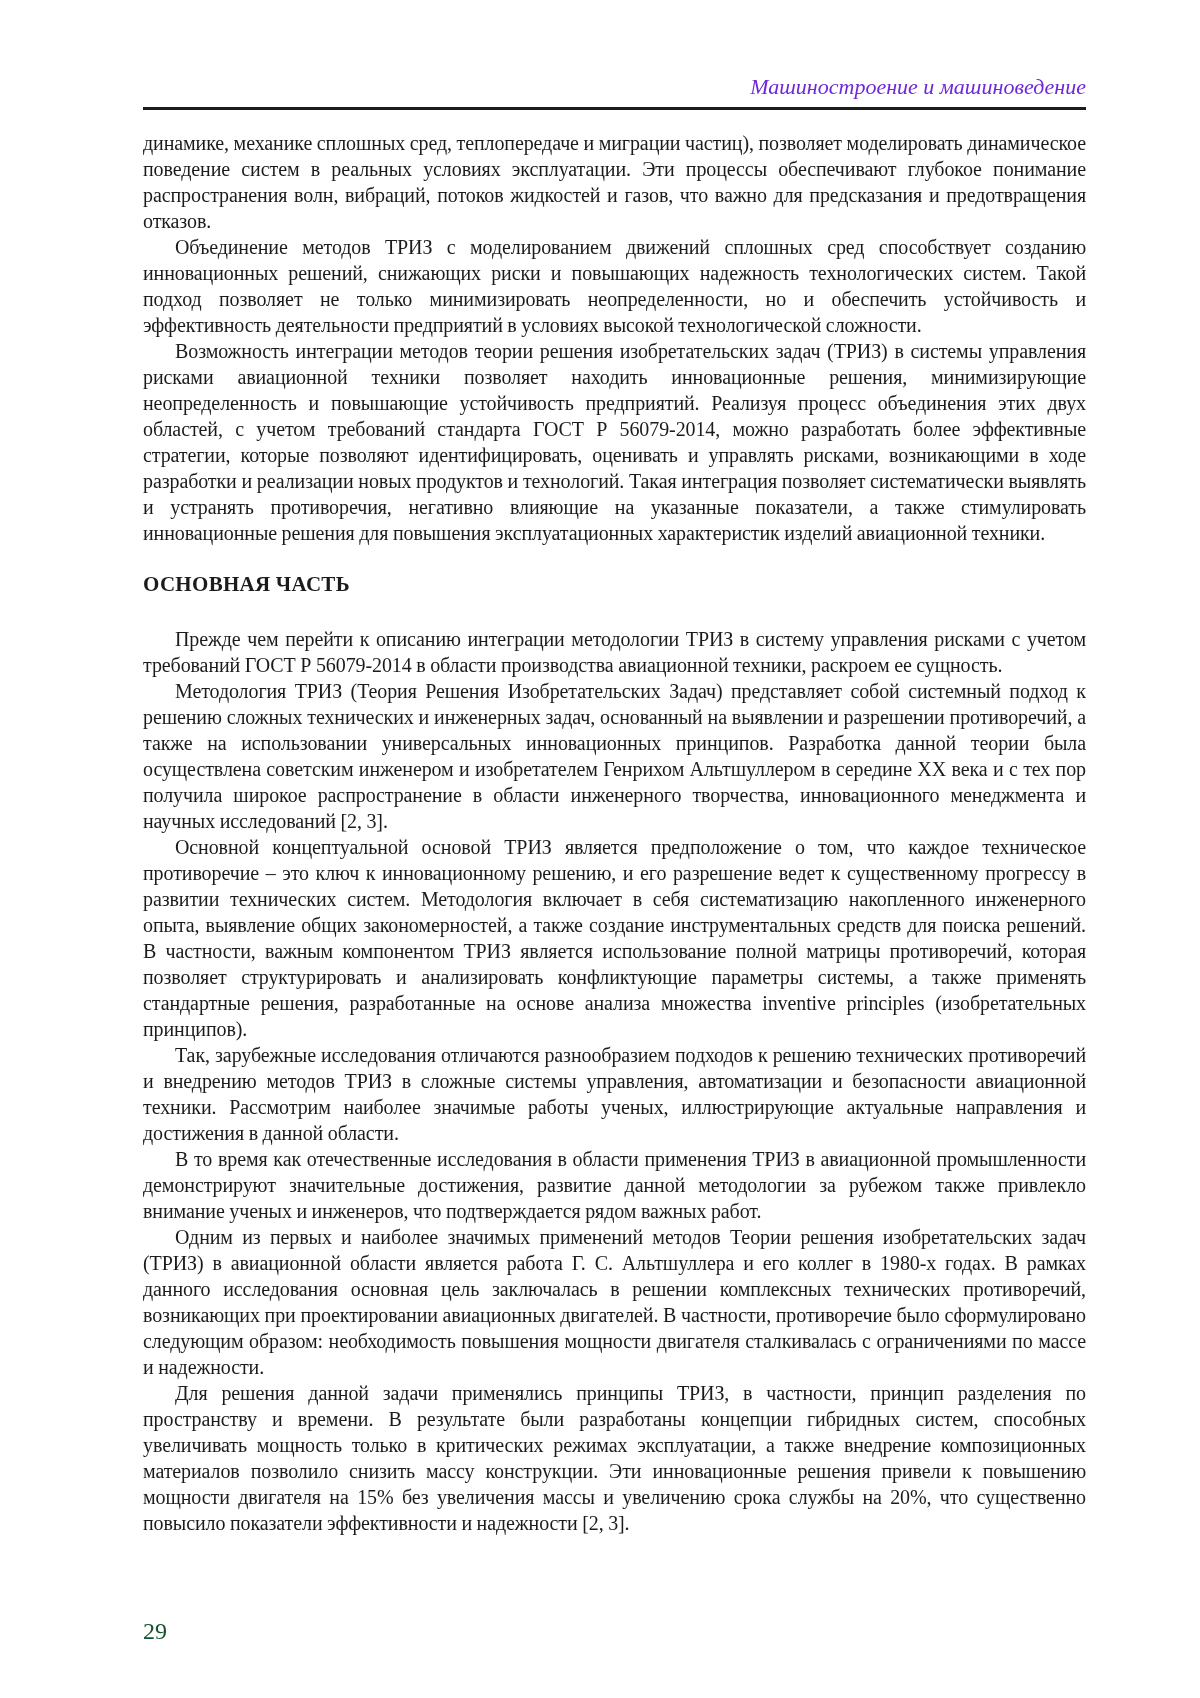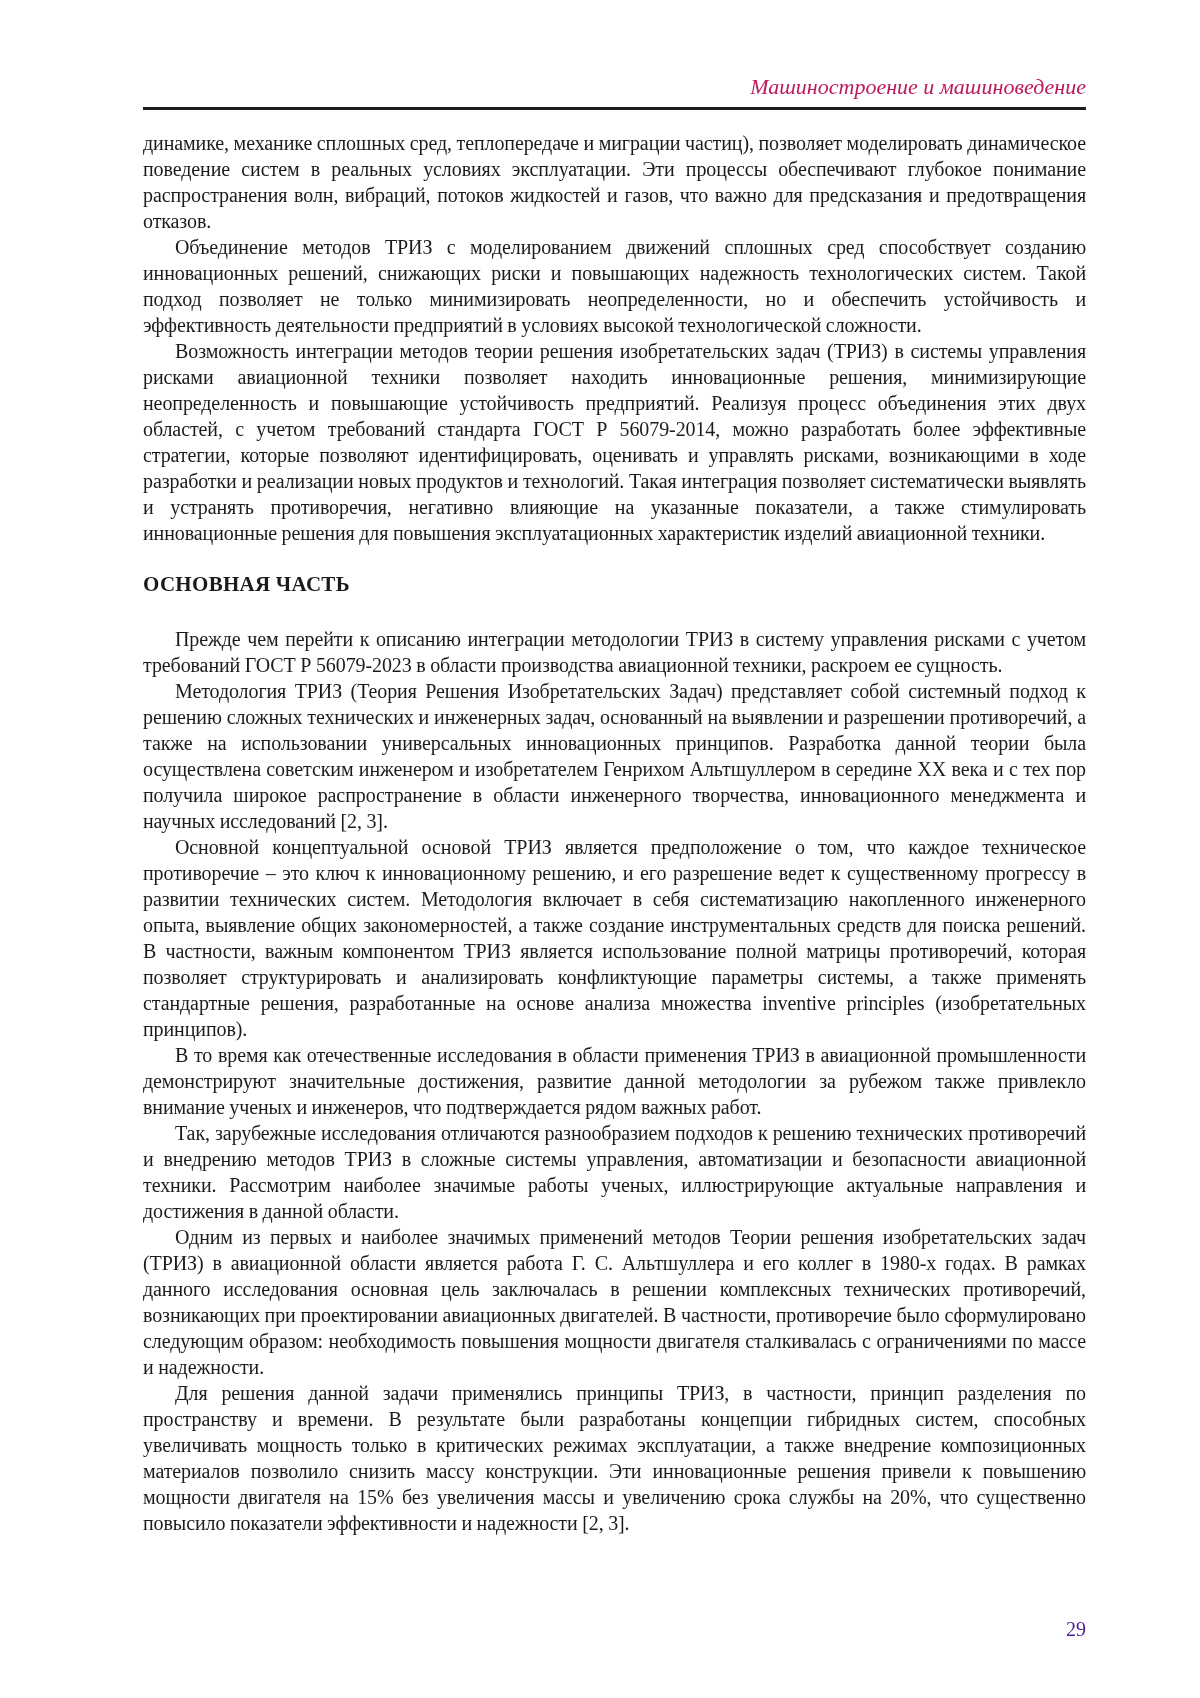--- a/index.html
+++ b/index.html
@@ -27,21 +27,21 @@
     top: 0;
     width: 943px;
     height: 1698px;
   }
   .running-header {
     padding-top: 74px;
     text-align: right;
     font-style: italic;
     font-size: 22px;
     line-height: 26px;
-    color: #be185d;
+    color: #6d28d9;
   }
   .header-rule {
     height: 0;
     border-top: 3px solid #1d1d1d;
     margin-top: 7px;
   }
   .body-text {
     margin-top: 20px;
     font-size: 20px;
     line-height: 26px;
@@ -66,46 +66,46 @@
     text-align: left;
     text-indent: 0;
     letter-spacing: 0.3px;
     margin: 25px 0 29px 0;
   }
   .page-number {
     position: absolute;
     top: 1618px;
     left: 0;
     width: 100%;
-    text-align: right;
-    font-size: 20px;
-    color: #4c1d95;
+    text-align: left;
+    font-size: 24px;
+    color: #14532d;
   }
 </style>
 </head>
 <body>
 
 <div class="page">
   <div class="margin-area">
 
     <div class="running-header">Машиностроение и машиноведение</div>
 
     <div class="header-rule"></div>
 
     <div class="body-text">
       <p class="para no-indent">динамике, механике сплошных сред, теплопередаче и миграции частиц), позволяет моделировать динамическое поведение систем в реальных условиях эксплуатации. Эти процессы обеспечивают глубокое понимание распространения волн, вибраций, потоков жидкостей и газов, что важно для предсказания и предотвращения отказов.</p>
       <p class="para">Объединение методов ТРИЗ с моделированием движений сплошных сред способствует созданию инновационных решений, снижающих риски и повышающих надежность технологических систем. Такой подход позволяет не только минимизировать неопределенности, но и обеспечить устойчивость и эффективность деятельности предприятий в условиях высокой технологической сложности.</p>
       <p class="para">Возможность интеграции методов теории решения изобретательских задач (ТРИЗ) в системы управления рисками авиационной техники позволяет находить инновационные решения, минимизирующие неопределенность и повышающие устойчивость предприятий. Реализуя процесс объединения этих двух областей, с учетом требований стандарта ГОСТ Р 56079-2014, можно разработать более эффективные стратегии, которые позволяют идентифицировать, оценивать и управлять рисками, возникающими в ходе разработки и реализации новых продуктов и технологий. Такая интеграция позволяет систематически выявлять и устранять противоречия, негативно влияющие на указанные показатели, а также стимулировать инновационные решения для повышения эксплуатационных характеристик изделий авиационной техники.</p>
 
       <h2 class="section-heading">ОСНОВНАЯ ЧАСТЬ</h2>
 
-      <p class="para">Прежде чем перейти к описанию интеграции методологии ТРИЗ в систему управления рисками с учетом требований ГОСТ Р 56079-2023 в области производства авиационной техники, раскроем ее сущность.</p>
+      <p class="para">Прежде чем перейти к описанию интеграции методологии ТРИЗ в систему управления рисками с учетом требований ГОСТ Р 56079-2014 в области производства авиационной техники, раскроем ее сущность.</p>
       <p class="para">Методология ТРИЗ (Теория Решения Изобретательских Задач) представляет собой системный подход к решению сложных технических и инженерных задач, основанный на выявлении и разрешении противоречий, а также на использовании универсальных инновационных принципов. Разработка данной теории была осуществлена советским инженером и изобретателем Генрихом Альтшуллером в середине XX века и с тех пор получила широкое распространение в области инженерного творчества, инновационного менеджмента и научных исследований [2, 3].</p>
       <p class="para">Основной концептуальной основой ТРИЗ является предположение о том, что каждое техническое противоречие – это ключ к инновационному решению, и его разрешение ведет к существенному прогрессу в развитии технических систем. Методология включает в себя систематизацию накопленного инженерного опыта, выявление общих закономерностей, а также создание инструментальных средств для поиска решений. В частности, важным компонентом ТРИЗ является использование полной матрицы противоречий, которая позволяет структурировать и анализировать конфликтующие параметры системы, а также применять стандартные решения, разработанные на основе анализа множества inventive principles (изобретательных принципов).</p>
+      <p class="para">Так, зарубежные исследования отличаются разнообразием подходов к решению технических противоречий и внедрению методов ТРИЗ в сложные системы управления, автоматизации и безопасности авиационной техники. Рассмотрим наиболее значимые работы ученых, иллюстрирующие актуальные направления и достижения в данной области.</p>
       <p class="para">В то время как отечественные исследования в области применения ТРИЗ в авиационной промышленности демонстрируют значительные достижения, развитие данной методологии за рубежом также привлекло внимание ученых и инженеров, что подтверждается рядом важных работ.</p>
-      <p class="para">Так, зарубежные исследования отличаются разнообразием подходов к решению технических противоречий и внедрению методов ТРИЗ в сложные системы управления, автоматизации и безопасности авиационной техники. Рассмотрим наиболее значимые работы ученых, иллюстрирующие актуальные направления и достижения в данной области.</p>
       <p class="para">Одним из первых и наиболее значимых применений методов Теории решения изобретательских задач (ТРИЗ) в авиационной области является работа Г. С. Альтшуллера и его коллег в 1980-х годах. В рамках данного исследования основная цель заключалась в решении комплексных технических противоречий, возникающих при проектировании авиационных двигателей. В частности, противоречие было сформулировано следующим образом: необходимость повышения мощности двигателя сталкивалась с ограничениями по массе и надежности.</p>
       <p class="para">Для решения данной задачи применялись принципы ТРИЗ, в частности, принцип разделения по пространству и времени. В результате были разработаны концепции гибридных систем, способных увеличивать мощность только в критических режимах эксплуатации, а также внедрение композиционных материалов позволило снизить массу конструкции. Эти инновационные решения привели к повышению мощности двигателя на 15% без увеличения массы и увеличению срока службы на 20%, что существенно повысило показатели эффективности и надежности [2, 3].</p>
     </div>
 
     <div class="page-number">29</div>
   </div>
 </div>
 
 </body></html>

